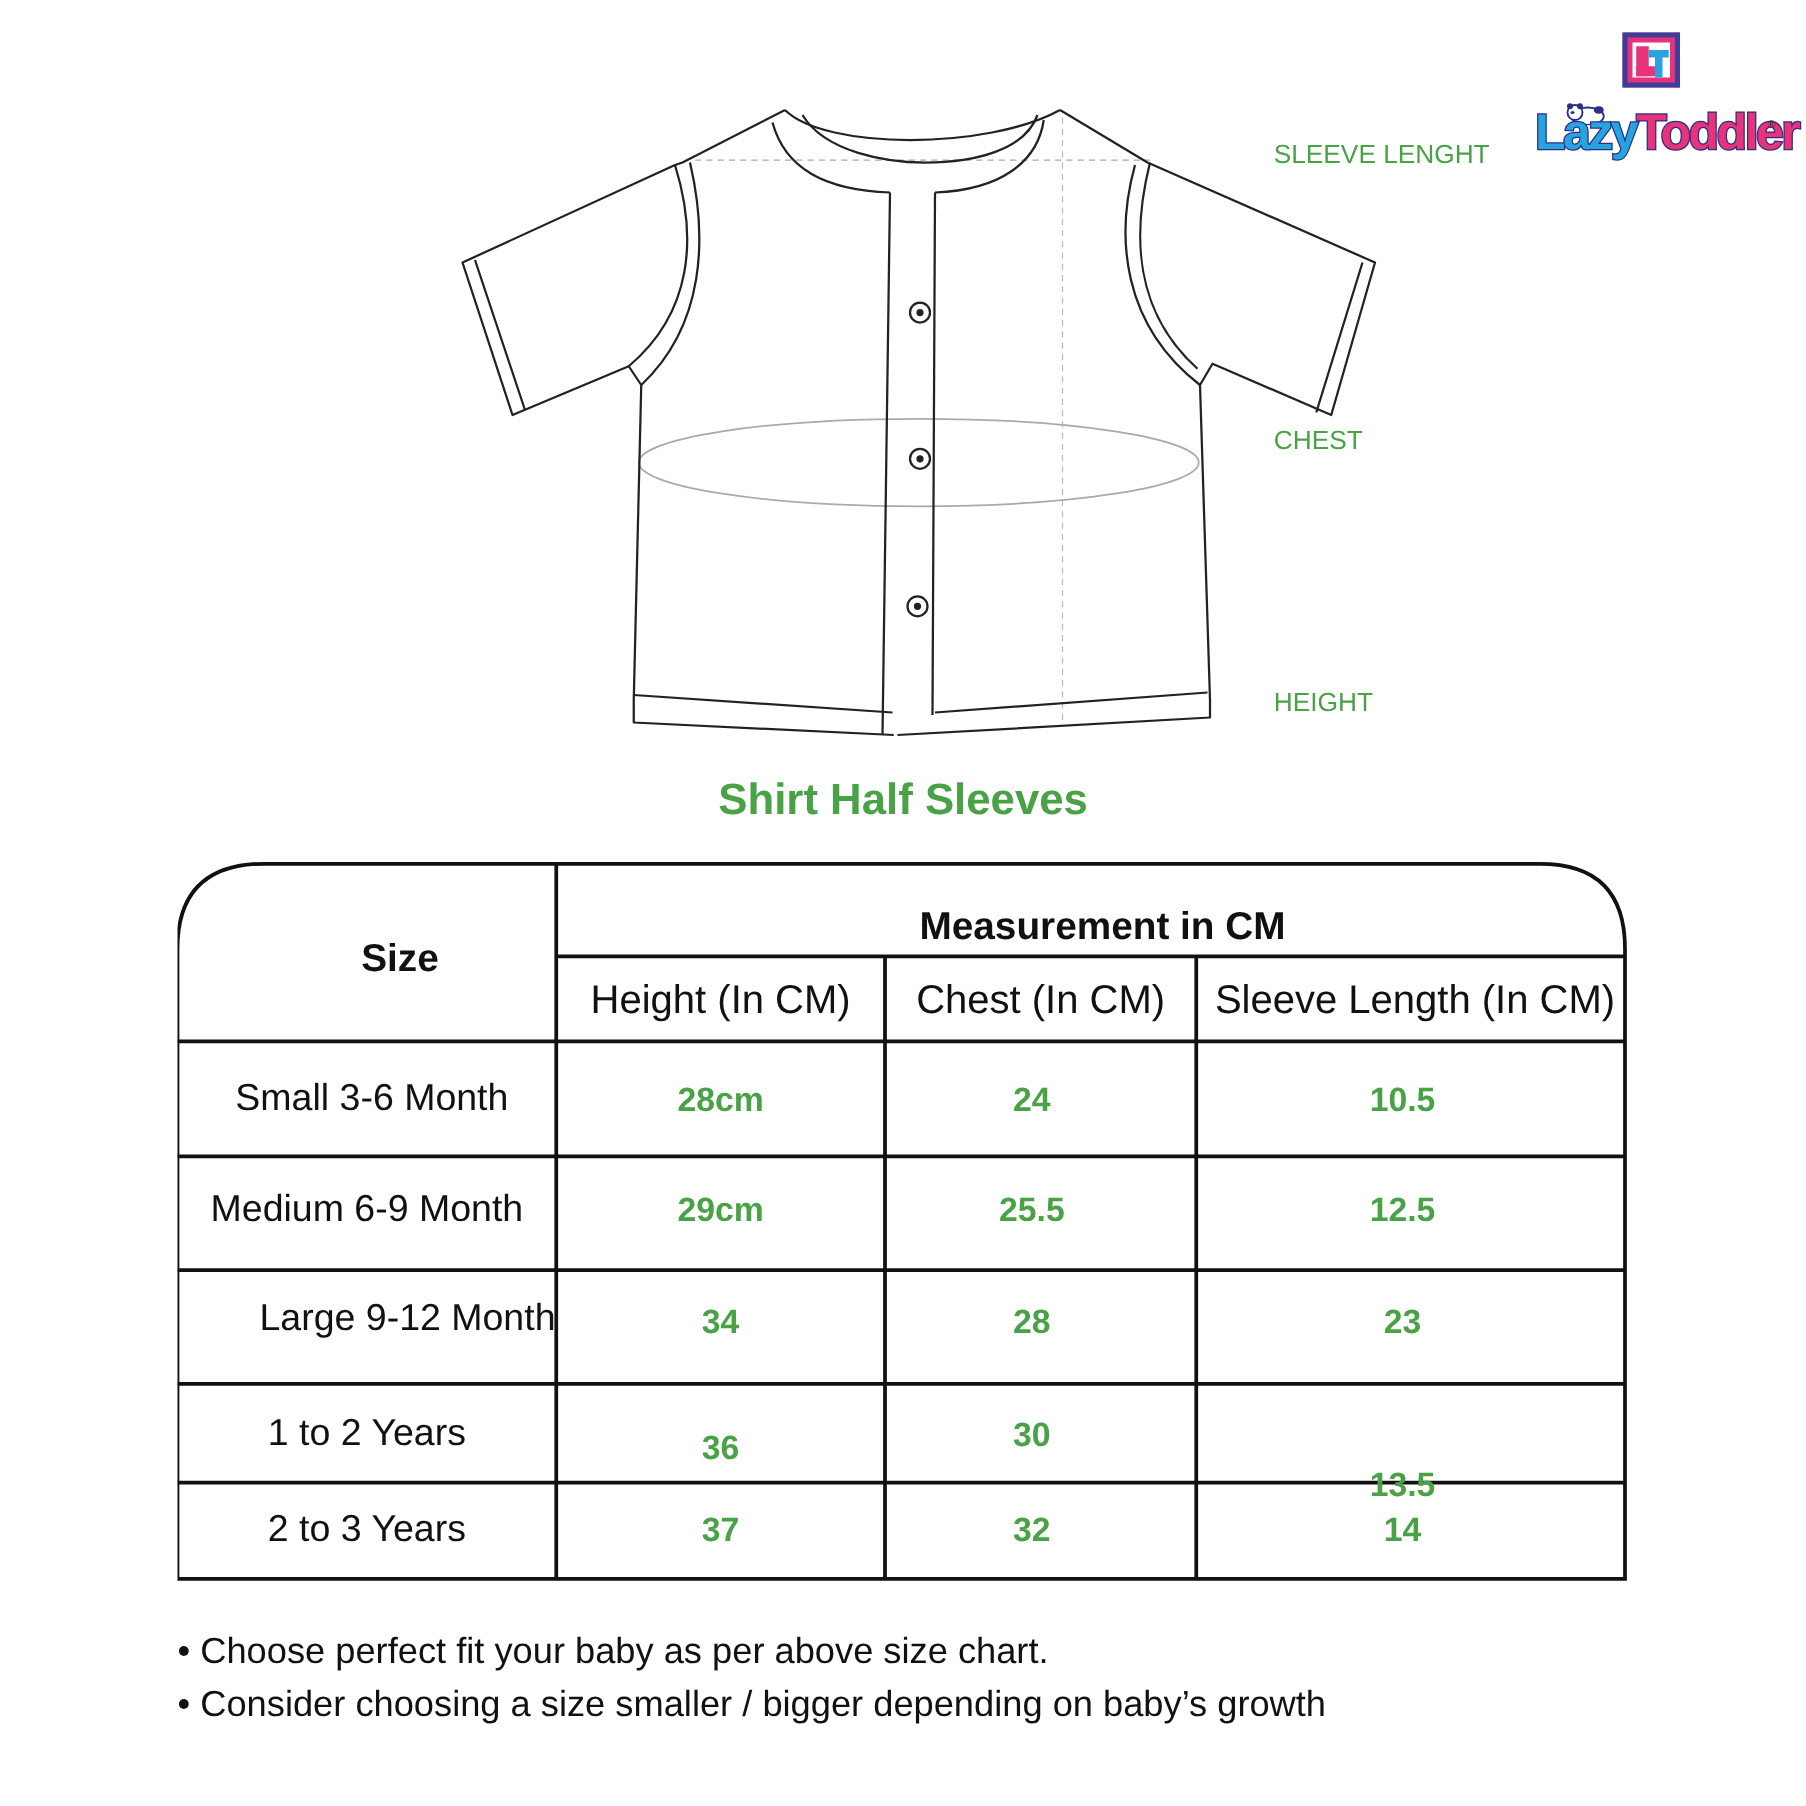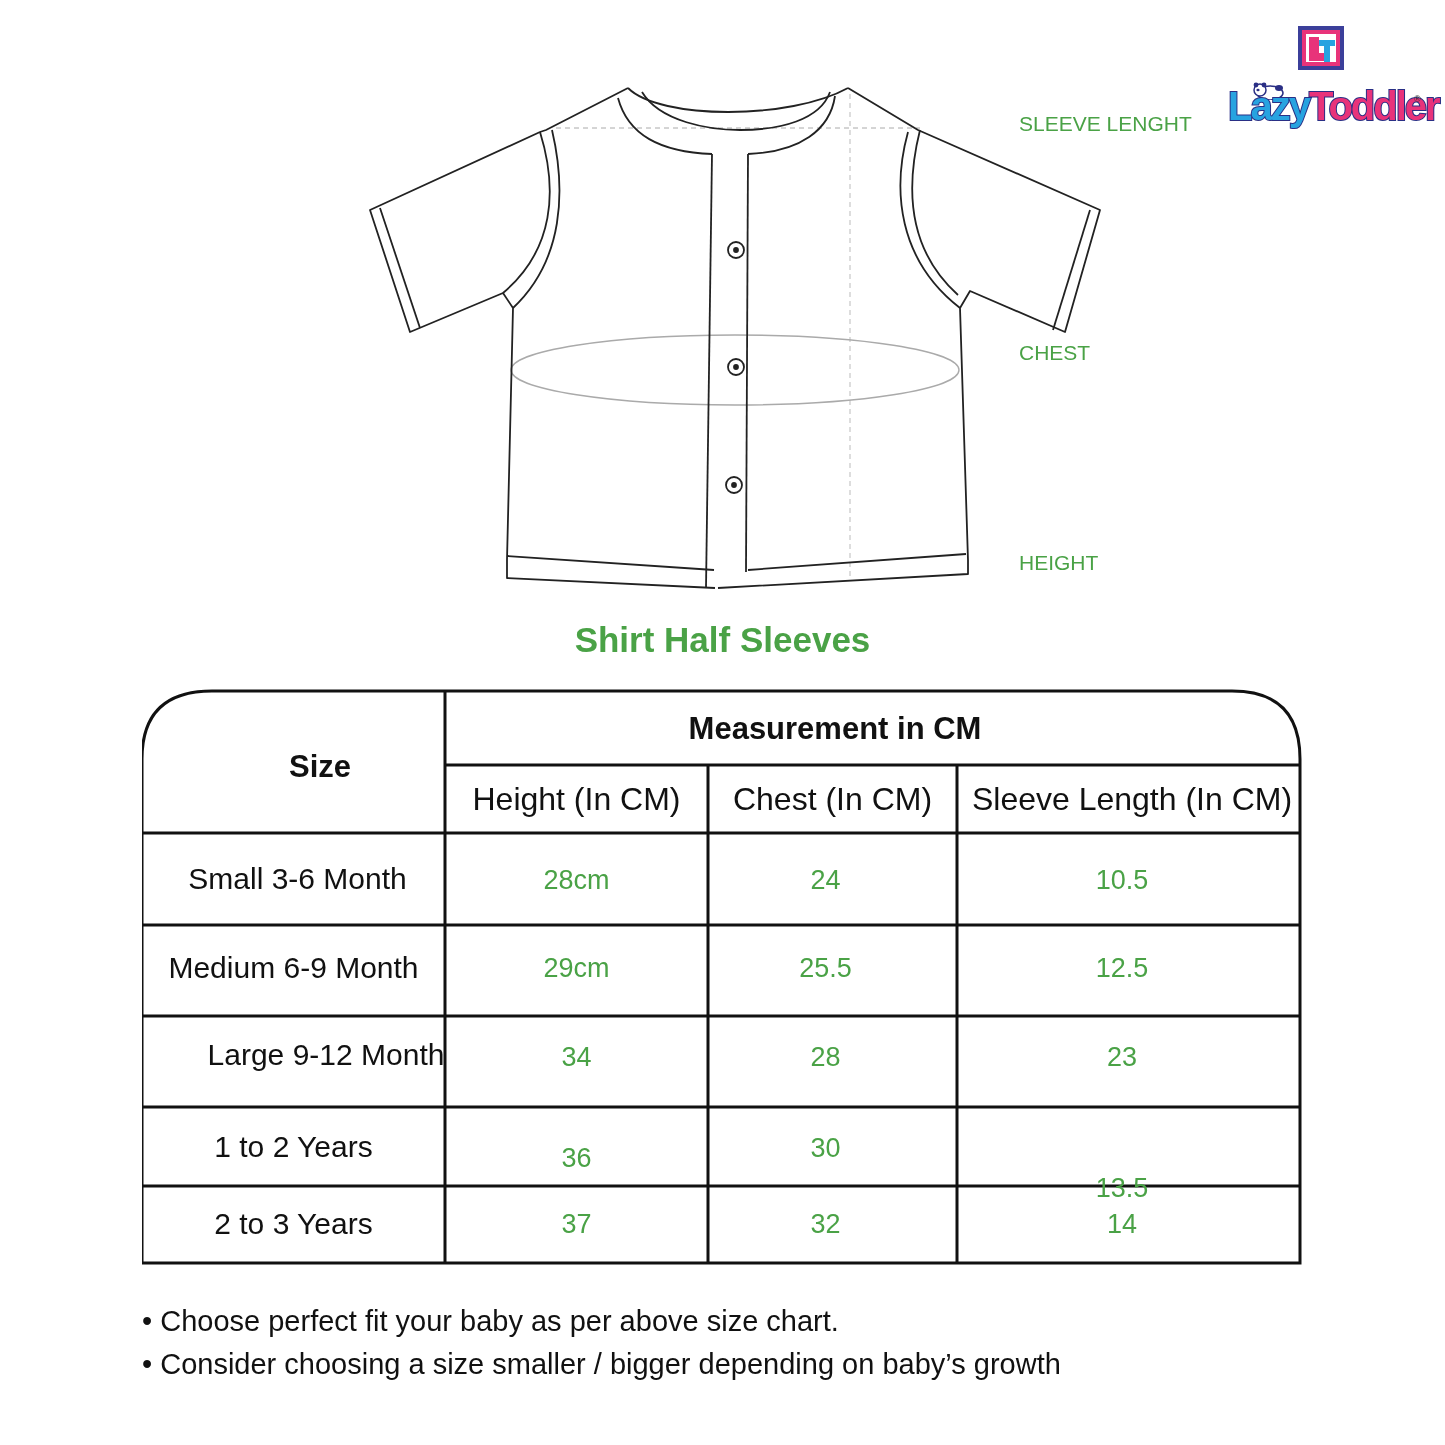--- a/index.html
+++ b/index.html
@@ -23,21 +23,21 @@
   .diag-label { position: absolute; color: #4aa246; font-size: 21px; letter-spacing: 0; white-space: nowrap; }
 
   .title { position: absolute; left: 0; width: 1445px; top: 620px; text-align: center; color: #4aa246; font-size: 35px; font-weight: bold; }
 
   .chart { position: absolute; left: 142px; top: 689px; width: 1160px; height: 576px; }
   .chart svg { position: absolute; left: 0; top: 0; }
   .cell { position: absolute; display: flex; align-items: center; justify-content: center; text-align: center; white-space: nowrap; }
   .hdr-bold { font-weight: bold; font-size: 31px; color: #111; }
   .hdr { font-size: 32px; color: #111; }
   .size-cell { font-size: 30px; color: #111; }
-  .val { font-size: 27px; font-weight: normal; color: #4aa246; }
+  .val { font-size: 27px; font-weight: bold; color: #4aa246; }
 
   .notes { position: absolute; left: 142px; top: 1300px; font-size: 29px; color: #111; line-height: 43px; }
   .notes .note { white-space: nowrap; }
 </style>
 </head>
 <body>
 
 <div class="logo">
   <div class="logo-mark">
     <div class="inner">
@@ -115,21 +115,21 @@
     <line x1="566" y1="76" x2="566" y2="574"></line>
     <line x1="815" y1="76" x2="815" y2="574"></line>
     <line x1="0" y1="144" x2="1158" y2="144"></line>
     <line x1="0" y1="236" x2="1158" y2="236"></line>
     <line x1="0" y1="327" x2="1158" y2="327"></line>
     <line x1="0" y1="418" x2="1158" y2="418"></line>
     <line x1="0" y1="497" x2="1158" y2="497"></line>
   </svg>
 
   <div class="cell hdr-bold" style="left:0; top:20px; width:276px; height:116px;margin-left:40px;">Size</div>
-  <div class="cell hdr-bold" style="left:303px; top:0; width:780px; height:80px;">Measurement in CM</div>
+  <div class="cell hdr-bold" style="left:303px; top:12px; width:780px; height:80px;padding-left:47px;">Measurement in CM</div>
   <div class="cell hdr" style="left:303px; top:76px; width:263px; height:68px;">Height (In CM)</div>
   <div class="cell hdr" style="left:566px; top:76px; width:249px; height:68px;">Chest (In CM)</div>
   <div class="cell hdr" style="left:815px; top:76px; width:350px; height:68px;">Sleeve Length (In CM)</div>
 
   <div class="cell size-cell" style="left:8px; top:126px; width:295px; height:88px;margin-top:20px;">Small 3-6 Month</div>
   <div class="cell val" style="left:303px; top:144px; width:263px; height:95px;">28cm</div>
   <div class="cell val" style="left:566px; top:144px; width:235px; height:95px;">24</div>
   <div class="cell val" style="left:815px; top:144px; width:330px; height:95px;">10.5</div>
 
   <div class="cell size-cell" style="left:0; top:236px; width:303px; height:85px;">Medium 6-9 Month</div>

